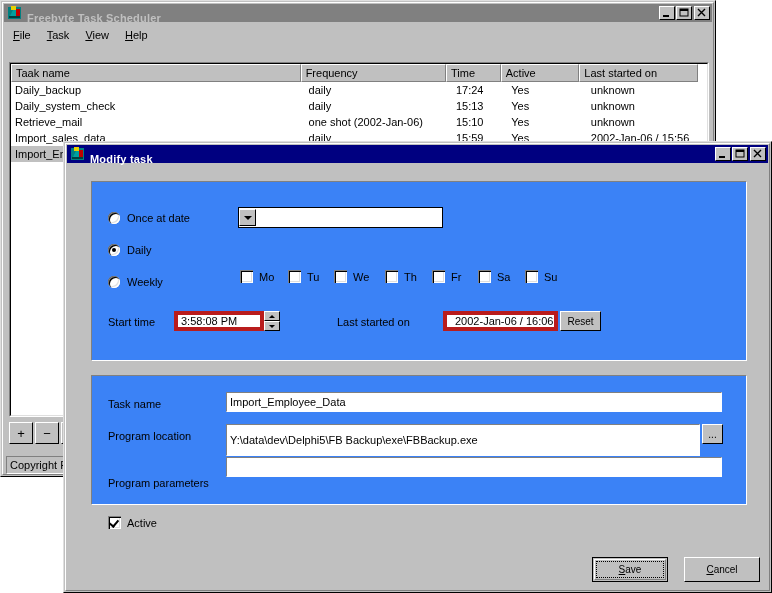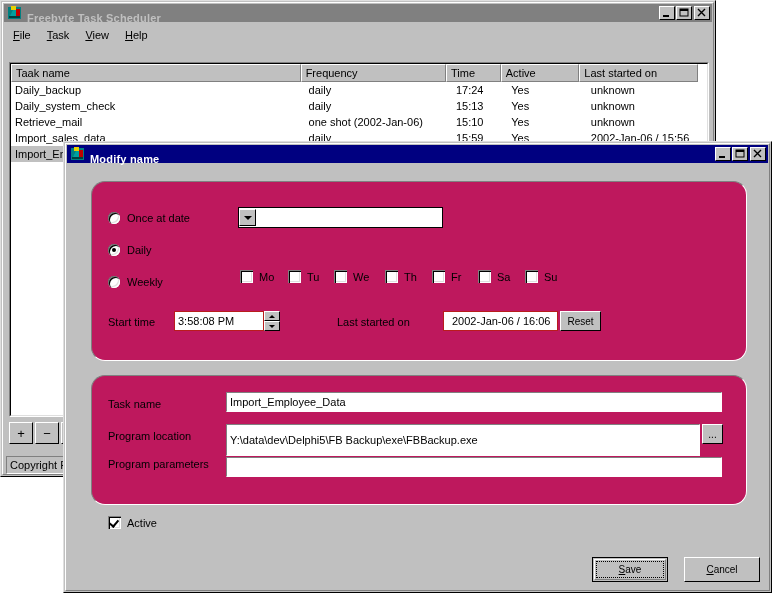--- a/index.html
+++ b/index.html
@@ -175,27 +175,26 @@
     content: "";
     position: absolute; left: 1px; top: 1px; right: 1px; bottom: 1px;
     border-top: 1px solid #ffffff;
     border-left: 1px solid #ffffff;
     border-right: 1px solid #808080;
     border-bottom: 1px solid #808080;
     pointer-events: none;
   }
   .groupbox {
     position: absolute;
-    background: #be185d;
+    background: #3b82f6;
     border-top: 1px solid #808080;
     border-left: 1px solid #808080;
     border-right: 1px solid #ffffff;
     border-bottom: 1px solid #ffffff;
     box-sizing: border-box;
-    border-radius: 14px;
   }
   #gb-schedule { left: 27px; top: 39px; width: 656px; height: 180px; }
   #gb-details  { left: 27px; top: 233px; width: 656px; height: 130px; }
 
   .radio-row { position: absolute; display: flex; align-items: center; }
   .radio {
     width: 12px; height: 12px; border-radius: 50%;
     background: #ffffff;
     box-shadow: inset 1px 1px 0 #808080, inset 2px 2px 0 #000000,
                 inset -1px -1px 0 #ffffff, inset -2px -2px 0 #dfdfdf;
@@ -271,21 +270,21 @@
     border-top: 1px solid #808080;
     border-left: 1px solid #808080;
     border-right: 1px solid #ffffff;
     border-bottom: 1px solid #ffffff;
     box-sizing: border-box;
     font-size: 11px;
     display: flex; align-items: center;
     padding-left: 3px;
     overflow: hidden; white-space: nowrap;
   }
-  .txtfield.thin-black { border: 1px solid #b91c1c; }
+  .txtfield.thin-black { border: 4px solid #b91c1c; }
 
   .spin {
     position: absolute; width: 16px;
     display: flex; flex-direction: column;
   }
   .spin > div {
     height: 50%;
     background: #c0c0c0;
     border-top: 1px solid #ffffff;
     border-left: 1px solid #ffffff;
@@ -428,21 +427,21 @@
     <div class="titlebar active">
       <span class="app-icon">
         <svg width="16" height="16" viewBox="0 0 16 16">
           <rect x="1" y="2" width="13" height="12" fill="#008080"></rect>
           <path d="M2 13 L7 3 L9 3 L9 13 Z" fill="#00a0a0"></path>
           <rect x="4" y="1" width="5" height="4" fill="#e8d000"></rect>
           <path d="M9 4 L13 4 L13 12 L9 12 Z" fill="#c00000"></path>
           <rect x="2" y="11" width="11" height="2" fill="#004040"></rect>
         </svg>
       </span>
-      <span class="title-text">Modify name</span>
+      <span class="title-text">Modify task</span>
       <span class="tb-spacer"></span>
       <span class="tb-btns">
         <span class="tb-btn">
           <svg width="12" height="10" viewBox="0 0 12 10">
               <rect x="2" y="7" width="6" height="2" fill="#000"></rect>
             </svg>
         </span>
         <span class="tb-btn">
           <svg width="12" height="10" viewBox="0 0 12 10">
               <rect x="2" y="1" width="8" height="7" fill="none" stroke="#000" stroke-width="1"></rect>
@@ -528,21 +527,21 @@
     <div class="groupbox" id="gb-details">
       <div class="lbl" style="left:16px; top:22px;">Task name</div>
       <div class="txtfield" style="left:134px; top:16px; width:496px; height:20px;">Import_Employee_Data</div>
 
       <div class="lbl" style="left:16px; top:54px;">Program location</div>
       <div class="txtfield" style="left:134px; top:48px; width:474px; height:32px;">Y:\data\dev\Delphi5\FB Backup\exe\FBBackup.exe</div>
       <div class="btn" style="left:610px; top:48px; width:21px; height:20px;">
         <span class="cap">...</span>
       </div>
 
-      <div class="lbl" style="left:16px; top:82px;">Program parameters</div>
+      <div class="lbl" style="left:16px; top:101px;">Program parameters</div>
       <div class="txtfield" style="left:134px; top:81px; width:496px; height:20px;"></div>
     </div>
 
     <div class="cb-group" style="left:44px; top:374px;">
       <span class="checkbox checked"></span>
       <span class="cb-label">Active</span>
     </div>
 
     <div class="btn default" style="left:528px; top:415px; width:76px; height:25px;">
       <span class="inner"></span>

